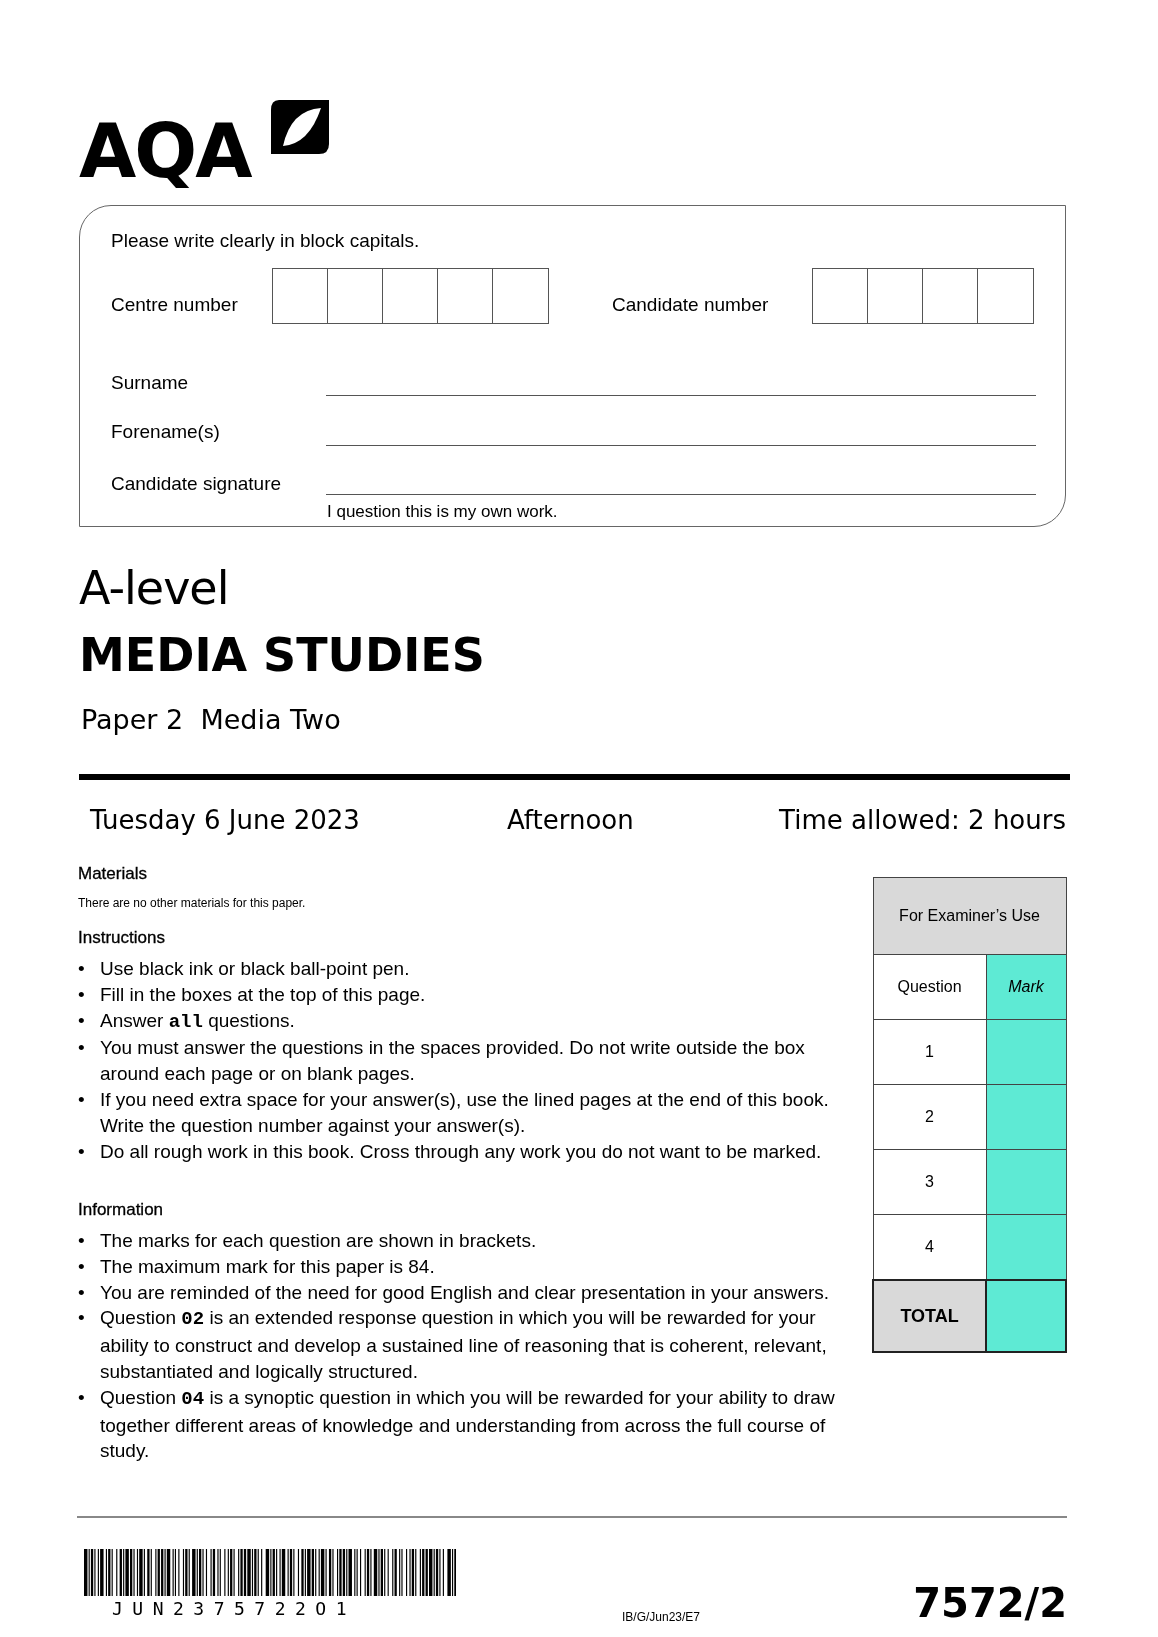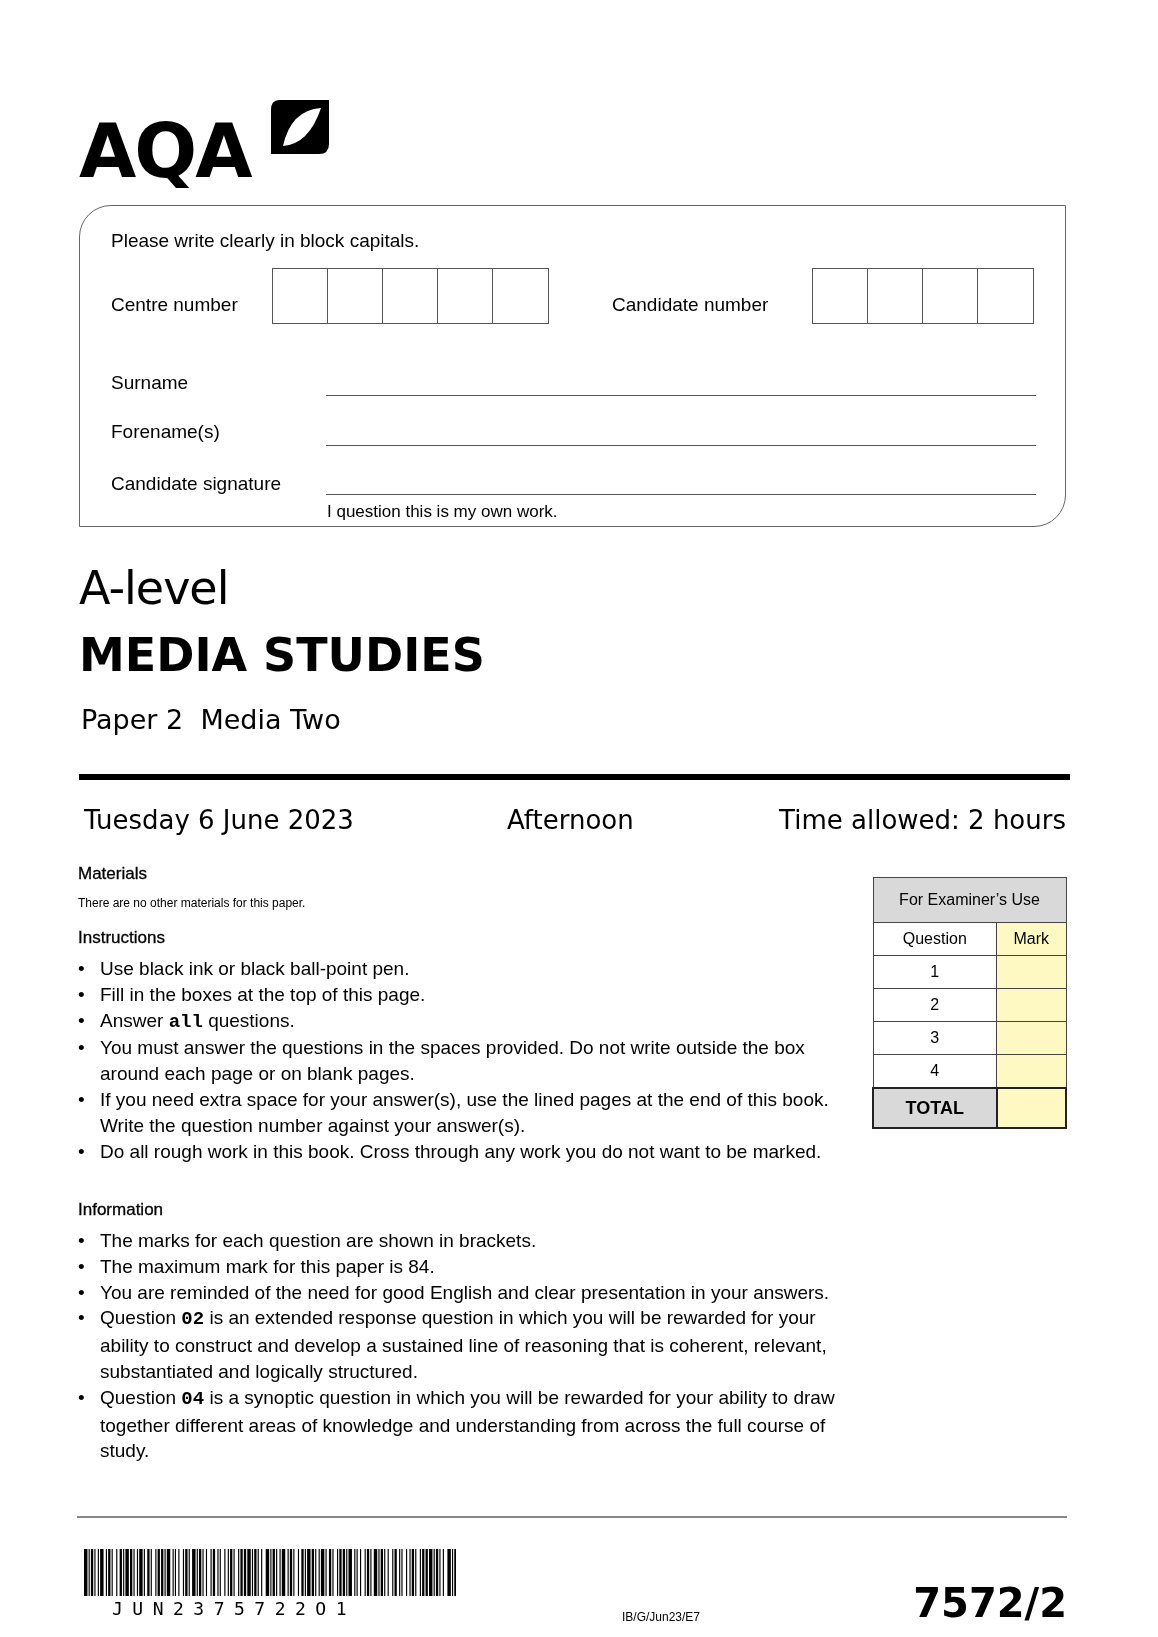--- a/index.html
+++ b/index.html
@@ -30,23 +30,23 @@
   
   .sec-head { font-size: 17px; font-weight: normal; -webkit-text-stroke: 0.3px #000; }
   .para { font-size: 12px; line-height: 25.8px; }
   ul.bullets { list-style: none; margin: 0; padding: 0; }
   ul.bullets li { position: relative; padding-left: 22px; font-size: 19px; line-height: 25.8px; }
   ul.bullets li::before { content: "\2022"; position: absolute; left: 0; top: 0; font-size: 19px; }
   b { font-weight: bold; font-family: Liberation Mono, monospace; }
 
   
   #exam-table { left: 872px; top: 877px; width: 195px; border-collapse: collapse; font-size: 16px; }
-  #exam-table td, #exam-table th { border: 1.5px solid #444; text-align: center; height: 32px; padding: 0; font-weight: normal; }
+  #exam-table td, #exam-table th { border: 1.5px solid #444; text-align: center; height: 32px; padding: 16px; font-weight: normal; }
   #exam-table .hdr { background: #d9d9d9; height: 44px; }
-  #exam-table .shade { background: #fef9c3; }
+  #exam-table .shade { background: #5eead4; font-style: italic; }
   #exam-table .total-row td { border: 2.5px solid #222; height: 38px; }
   #exam-table .total-row td.tlabel { font-weight: bold; font-size: 18px; background: #d9d9d9; }
 
   #bottom-rule { left: 77px; top: 1516px; width: 990px; height: 2px; background: #888; }
   #barcode { left: 84px; top: 1549px; width: 372px; height: 47px; }
   #barcode-text { left: 112px; top: 1598px; font-family: "DejaVu Sans Mono", monospace; font-size: 18px; letter-spacing: 9.5px; }
   #ref-code { left: 622px; top: 1610px; font-size: 12px; }
   #paper-code { right: 91px; top: 1580px; font-family: "DejaVu Sans", sans-serif; font-weight: bold; font-size: 40px; }
 </style>
 </head>
@@ -90,21 +90,21 @@
 <div class="abs write-line" style="left:326px; top:494px; width:710px;"></div>
 <div class="abs declare" style="left:327px; top:502px;">I question this is my own work.</div>
 
 <div class="abs t-level" style="left:79px; top:561px;">A-level</div>
 <div class="abs t-subject" style="left:79px; top:628px;">MEDIA STUDIES</div>
 <div class="abs t-paper" style="left:81px; top:704px;">
   <span>Paper 2</span>&nbsp;&nbsp;<span>Media Two</span>
 </div>
 <div id="thick-rule" class="abs"></div>
 
-<div class="abs t-date" style="left:84px; top:805px;">Tuesday 6 June 2023</div>
+<div class="abs t-date" style="left:90px; top:805px;">Tuesday 6 June 2023</div>
 <div class="abs t-date" style="left:507px; top:805px;">Afternoon</div>
 <div class="abs t-date" style="right:92px; top:805px;">Time allowed: 2 hours</div>
 
 <div class="abs sec-head" style="left:78px; top:864px;">Materials</div>
 <div class="abs para" style="left:78px; top:891px;">There are no other materials for this paper.</div>
 
 <div class="abs sec-head" style="left:78px; top:928px;">Instructions</div>
 <ul class="abs bullets" id="instr-list" style="left:78px; top:956px; width:780px;">
     <li><span>Use black ink or black ball-point pen.</span></li>
     <li><span>Fill in the boxes at the top of this page.</span></li>

